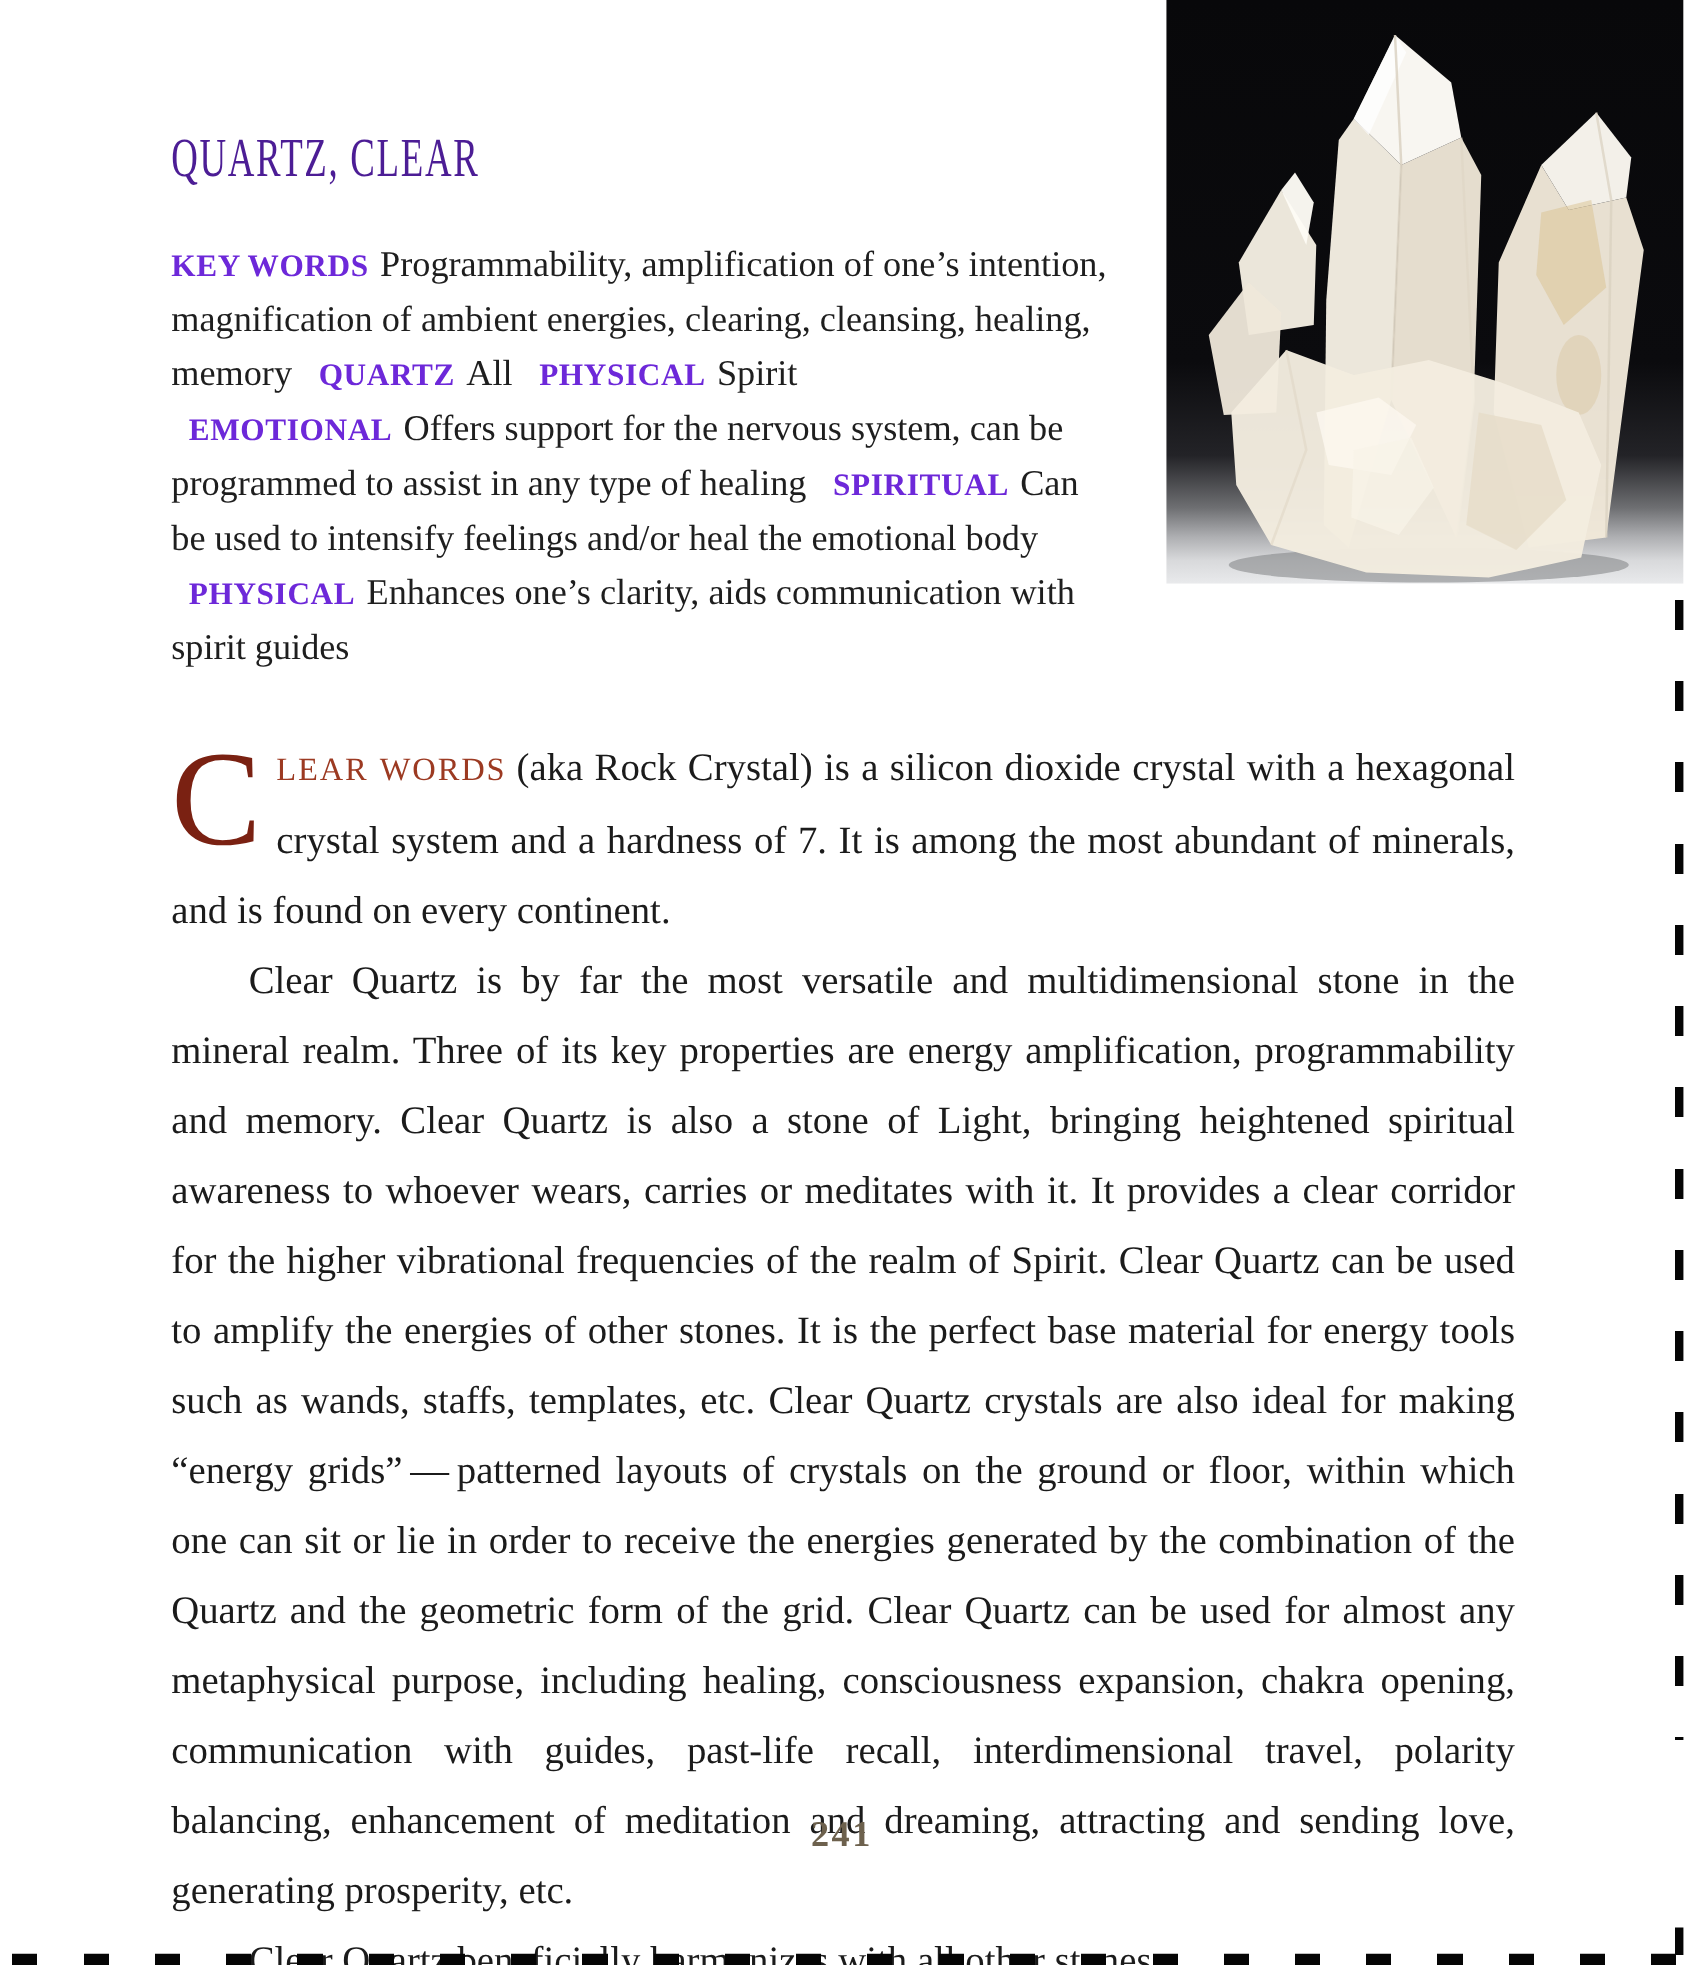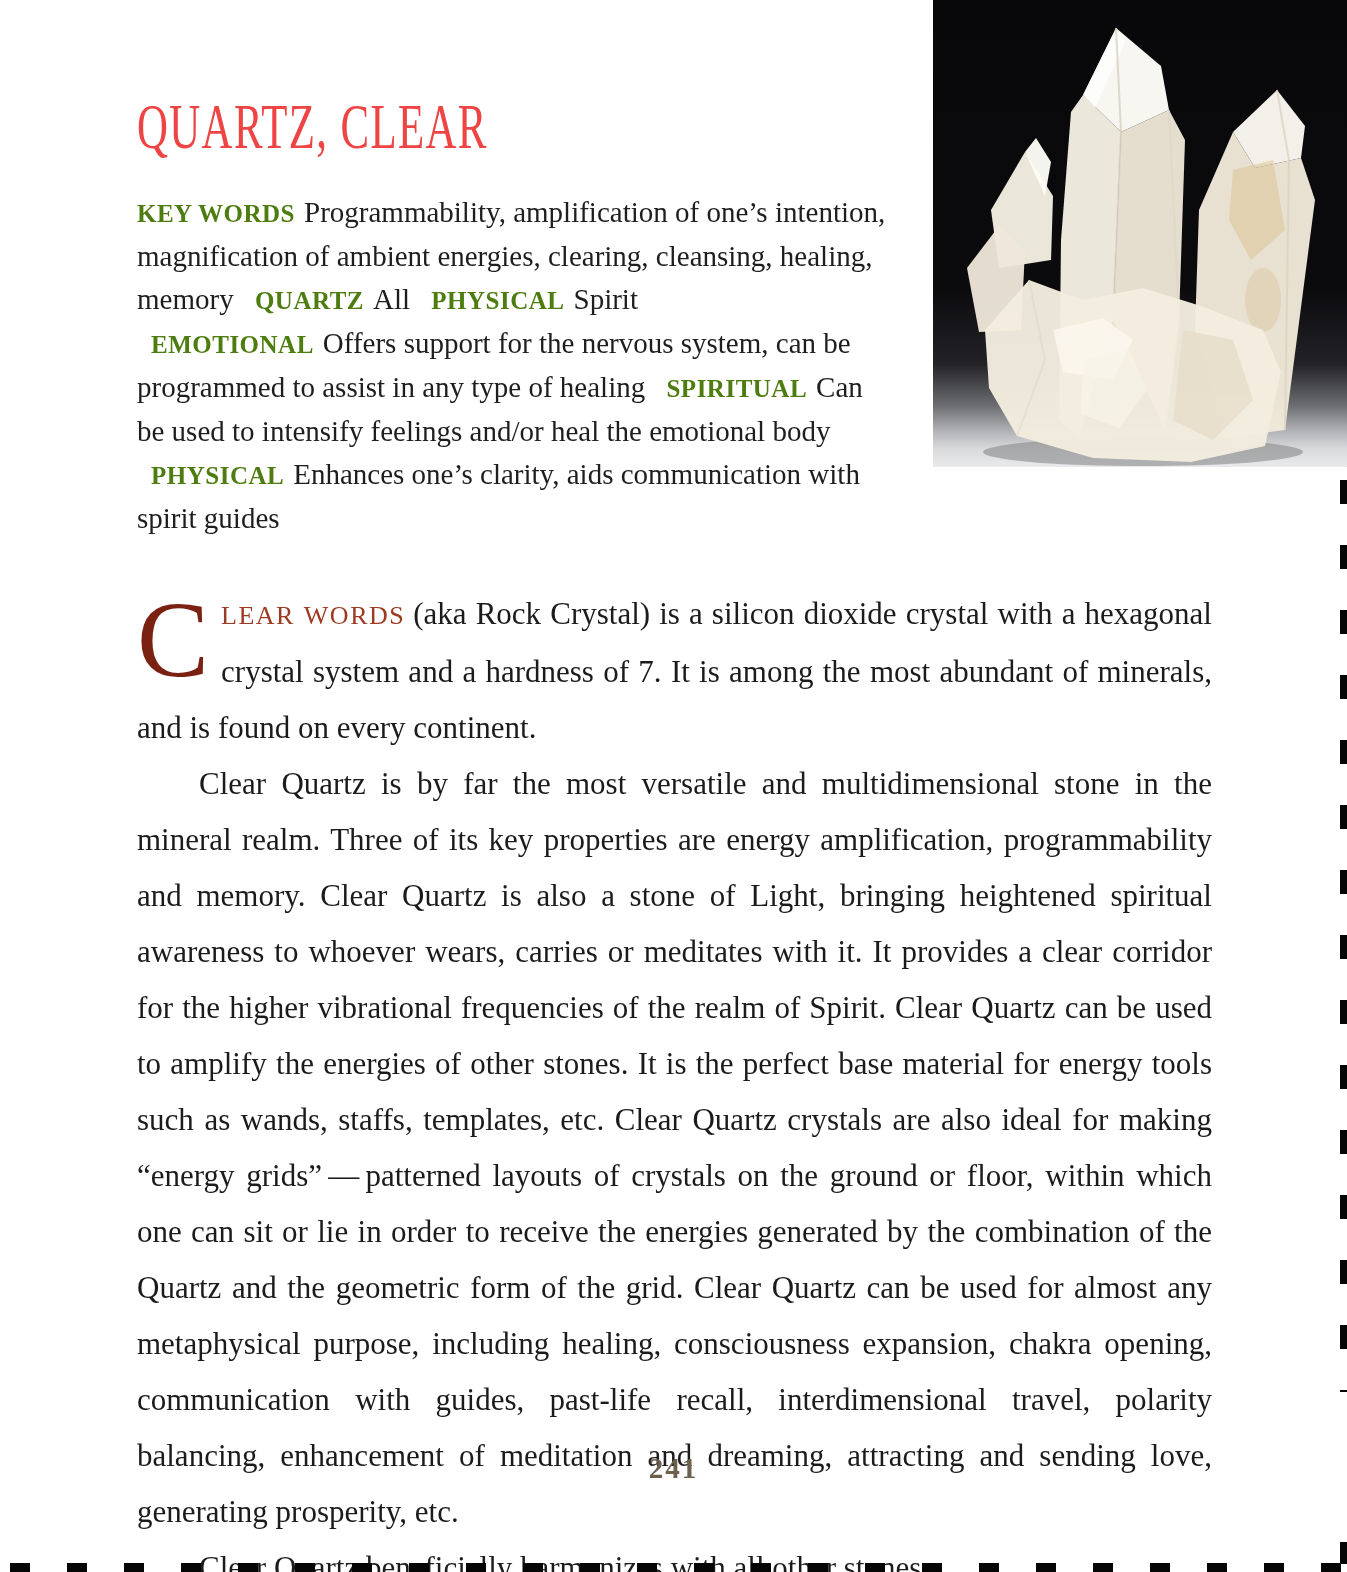--- a/index.html
+++ b/index.html
@@ -6,31 +6,31 @@
   .page {
     position:relative; width:1347px; height:1572px; background:#ffffff;
     overflow:hidden; font-family:"Liberation Serif", serif; color:#1e1e1e;
   }
   .content { position:absolute; left:137px; top:0; right:0; }
 
   .photo { float:right; width:414px; height:467px; margin:0 0 18px 45px; }
   .photo svg { display:block; }
 
   h1.title {
-    margin:95px 0 0 0; font-weight:normal; font-size:64px; line-height:64px;
-    color:#ef4444; white-space:nowrap;
+    margin:95px 0 0 0; font-weight:normal; font-size:44px; line-height:64px;
+    color:#4c1d95; white-space:nowrap;
   }
   h1.title .squeeze { display:inline-block; transform:scaleX(0.67); transform-origin:0 50%; letter-spacing:2px; }
 
   p.props {
     margin:32px 0 0 0; padding-right:135px;
     font-size:29px; line-height:43px; color:#1e1e1e; text-align:left;
   }
   .plabel {
-    font-weight:bold; color:#4d7c0f; font-size:25px; letter-spacing:0.5px;
+    font-weight:bold; color:#6d28d9; font-size:25px; letter-spacing:0.5px;
     margin-right:9px;
     margin-top:41px;
   }
   .prop:not(:first-child) .plabel { margin-left:14px; }
 
   p.body {
     margin:0; padding-right:135px; font-size:31px; line-height:56px;
     text-align:justify; color:#1b1b1b;
   }
   p.p1 { margin-top:46px; }

